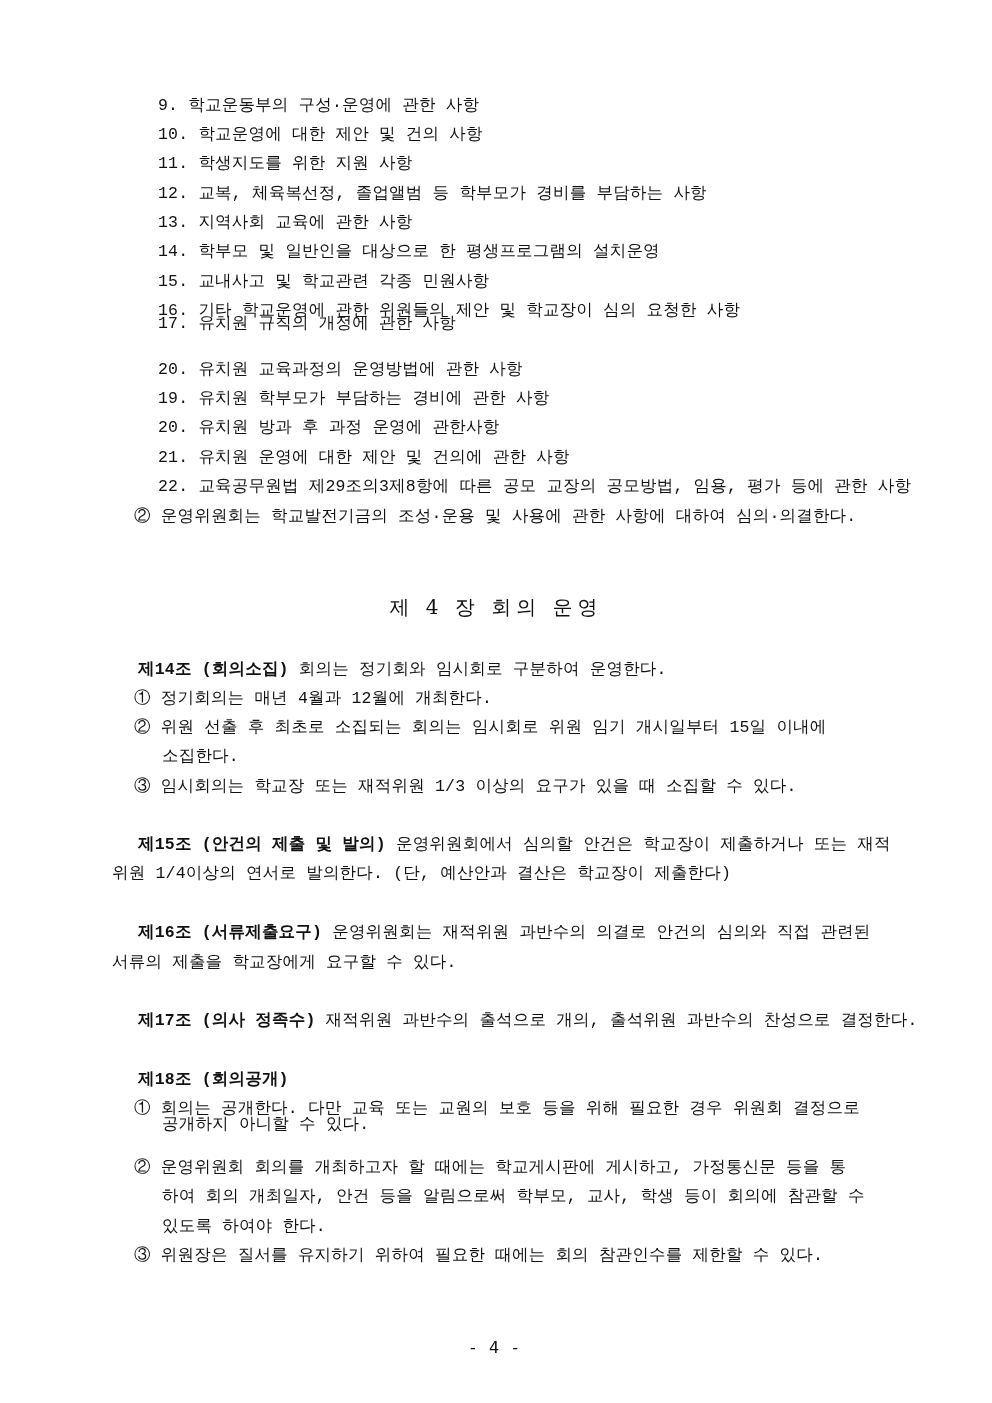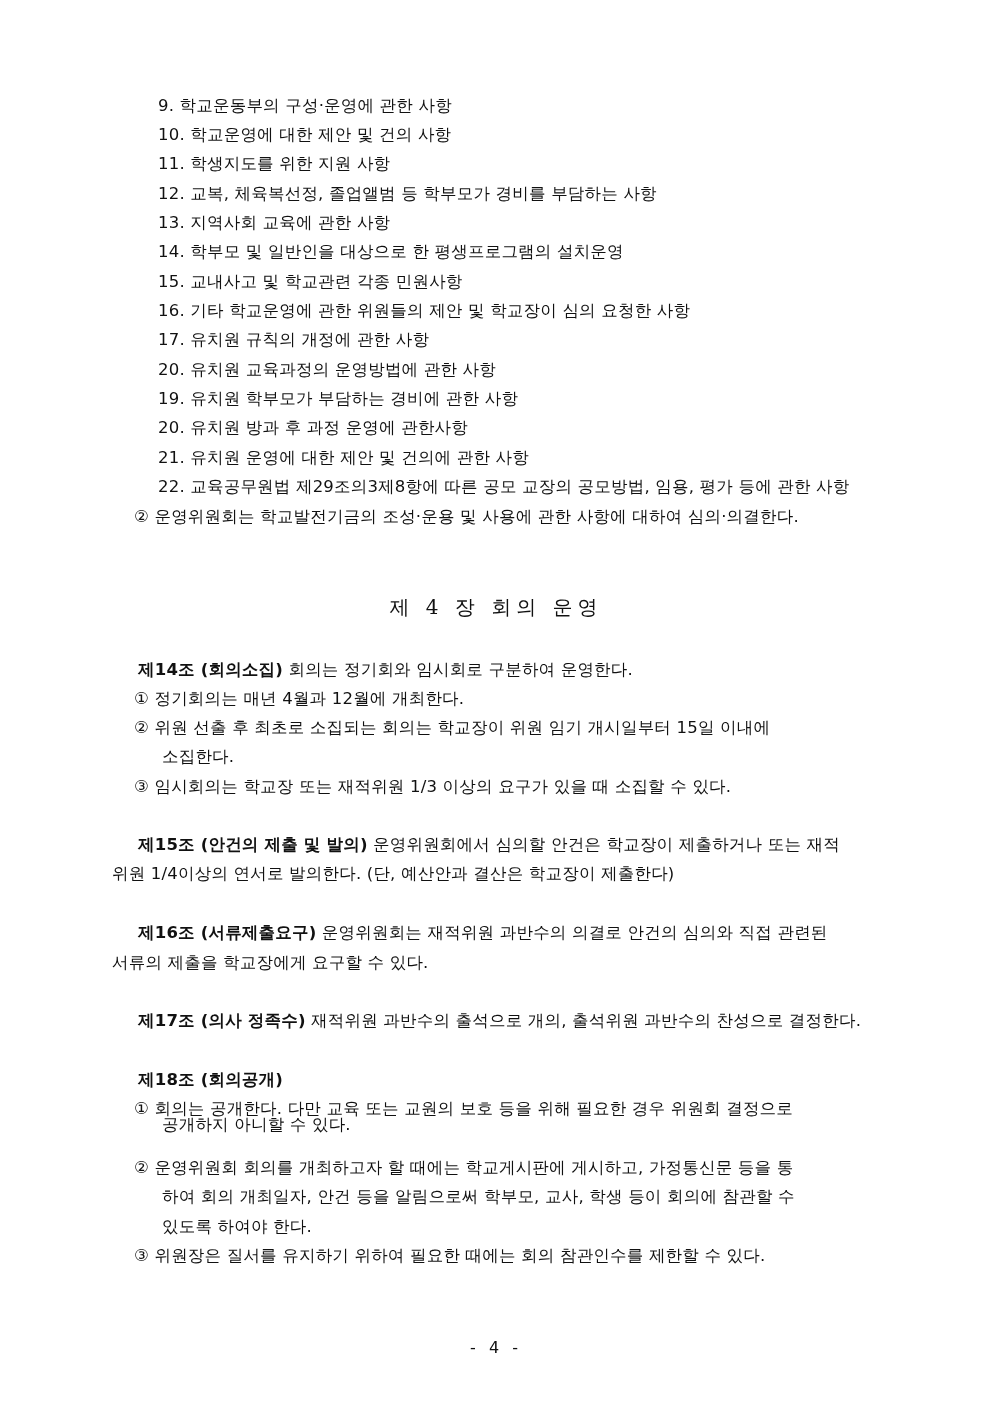--- a/index.html
+++ b/index.html
@@ -1,18 +1,18 @@
 <!DOCTYPE html>
 <html><head>
   <meta charset="utf-8">
   <style>
     html, body { margin:0; padding:0; background:#ffffff; }
     body { width:992px; height:1403px; position:relative; overflow:hidden;
            font-family:"DejaVu Sans", "Liberation Sans", sans-serif; color:#111; font-size:16.5px; }
-    .line { position:absolute; white-space:nowrap; line-height:20px; letter-spacing:0.2px; }
+    .line { position:absolute; white-space:nowrap; line-height:20px; letter-spacing:0.2px;font-family:Liberation Mono, monospace; }
     .item { left:158px; }
     .sub  { left:134px;text-align:center; }
     .cont { left:162px; }
     .art  { left:94px; }
     .artcont { left:112px; }
     .bold { font-weight:bold;margin-left:44px; }
     .chapter { position:absolute; left:0; width:992px; top:594px; text-align:center;
                font-family:"DejaVu Serif", "Liberation Serif", serif; font-size:20px; letter-spacing:5px; }
     .page-num { position:absolute; left:0; width:992px; top:1338px; text-align:center; font-size:16px; letter-spacing:4px; }
   </style>
@@ -22,35 +22,35 @@
 <div>
 
   <div class="line item" style="top:96px">9. 학교운동부의 구성·운영에 관한 사항</div>
   <div class="line item" style="top:125px">10. 학교운영에 대한 제안 및 건의 사항</div>
   <div class="line item" style="top:154px">11. 학생지도를 위한 지원 사항</div>
   <div class="line item" style="top:184px">12. 교복, 체육복선정, 졸업앨범 등 학부모가 경비를 부담하는 사항</div>
   <div class="line item" style="top:213px">13. 지역사회 교육에 관한 사항</div>
   <div class="line item" style="top:242px">14. 학부모 및 일반인을 대상으로 한 평생프로그램의 설치운영</div>
   <div class="line item" style="top:272px">15. 교내사고 및 학교관련 각종 민원사항</div>
   <div class="line item" style="top:301px">16. 기타 학교운영에 관한 위원들의 제안 및 학교장이 심의 요청한 사항</div>
-  <div class="line item" style="top:330px">17. 유치원 규칙의 개정에 관한 사항</div>
+  <div class="line item" style="top:314px">17. 유치원 규칙의 개정에 관한 사항</div>
   <div class="line item" style="top:360px">20. 유치원 교육과정의 운영방법에 관한 사항</div>
   <div class="line item" style="top:389px">19. 유치원 학부모가 부담하는 경비에 관한 사항</div>
   <div class="line item" style="top:418px">20. 유치원 방과 후 과정 운영에 관한사항</div>
   <div class="line item" style="top:448px">21. 유치원 운영에 대한 제안 및 건의에 관한 사항</div>
   <div class="line item" style="top:477px">22. 교육공무원법 제29조의3제8항에 따른 공모 교장의 공모방법, 임용, 평가 등에 관한 사항</div>
   <div class="line sub" style="top:507px">② 운영위원회는 학교발전기금의 조성·운용 및 사용에 관한 사항에 대하여 심의·의결한다.</div>
 
   <div class="chapter">제 4 장 회의 운영</div>
 
   <div class="line art" style="top:660px">
     <span class="bold">제14조 (회의소집)</span><span> 회의는 정기회와 임시회로 구분하여 운영한다.</span>
   </div>
   <div class="line sub" style="top:689px">① 정기회의는 매년 4월과 12월에 개최한다.</div>
-  <div class="line sub" style="top:718px">② 위원 선출 후 최초로 소집되는 회의는 학교장이 위원 임기 개시일부터 15일 이내에</div>
+  <div class="line sub" style="top:718px">② 위원 선출 후 최초로 소집되는 회의는 임시회로 위원 임기 개시일부터 15일 이내에</div>
   <div class="line cont" style="top:747px">소집한다.</div>
   <div class="line sub" style="top:777px">③ 임시회의는 학교장 또는 재적위원 1/3 이상의 요구가 있을 때 소집할 수 있다.</div>
 
   <div class="line art" style="top:835px">
     <span class="bold">제15조 (안건의 제출 및 발의)</span><span> 운영위원회에서 심의할 안건은 학교장이 제출하거나 또는 재적</span>
   </div>
   <div class="line artcont" style="top:864px">위원 1/4이상의 연서로 발의한다. (단, 예산안과 결산은 학교장이 제출한다)</div>
 
   <div class="line art" style="top:923px">
     <span class="bold">제16조 (서류제출요구)</span><span> 운영위원회는 재적위원 과반수의 의결로 안건의 심의와 직접 관련된</span>

